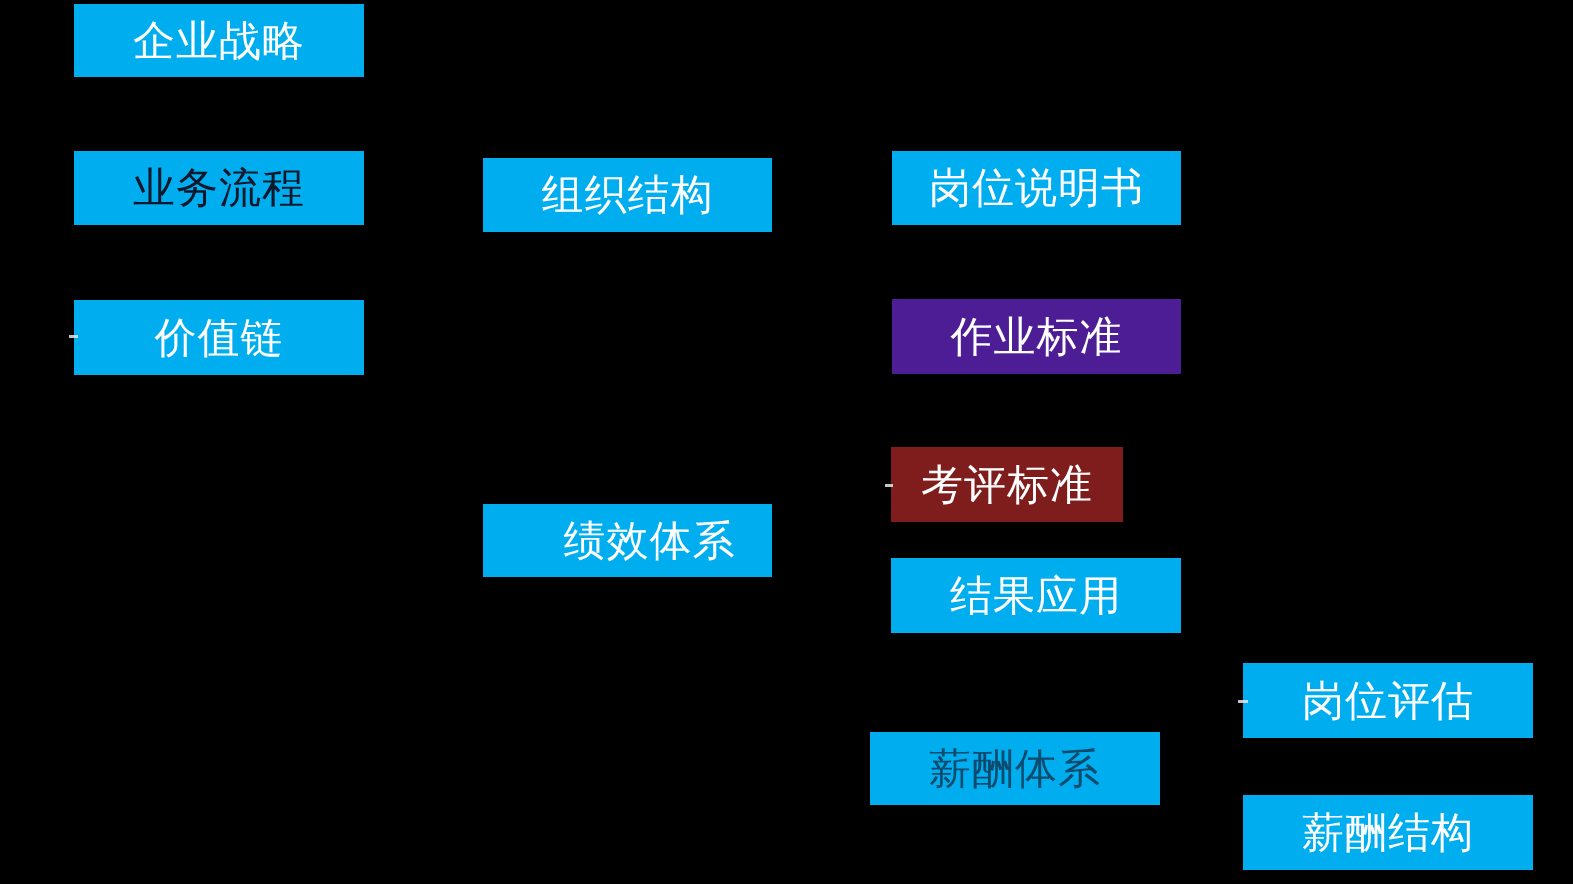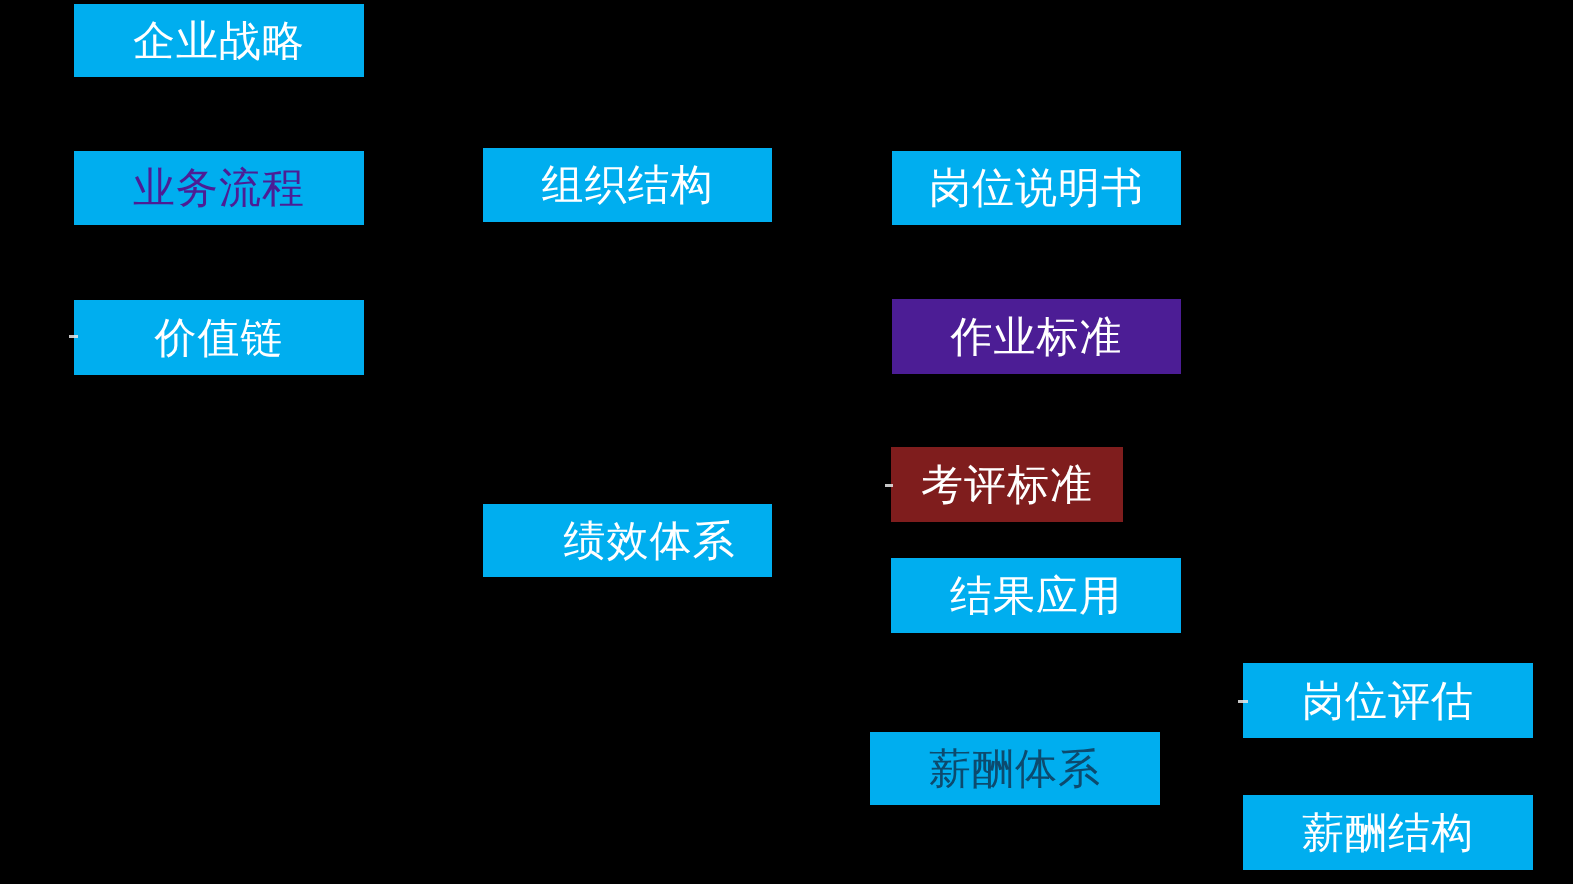--- a/index.html
+++ b/index.html
@@ -32,23 +32,23 @@
     height: 3px;
     background: #e8e8e8;
     opacity: 0.85;
   }
 </style>
 </head>
 <body>
 
 <div class="canvas" style="background: rgb(0, 0, 0);">
     <div class="node" style="left: 74px; top: 4px; width: 290px; height: 73px; background: rgb(0, 174, 239); color: rgb(255, 255, 255);">企业战略</div>
-    <div class="node" style="left: 74px; top: 151px; width: 290px; height: 74px; background: rgb(0, 174, 239); color: #4c1d95;">业务流程</div>
+    <div class="node" style="left: 74px; top: 151px; width: 290px; height: 74px; background: rgb(0, 174, 239); color: #0f172a;">业务流程</div>
     <div class="node" style="left: 74px; top: 300px; width: 290px; height: 75px; background: rgb(0, 174, 239); color: rgb(255, 255, 255);">价值链</div>
-    <div class="node" style="left: 483px; top: 148px; width: 289px; height: 74px; background: rgb(0, 174, 239); color: rgb(255, 255, 255);">组织结构</div>
+    <div class="node" style="left: 483px; top: 158px; width: 289px; height: 74px; background: rgb(0, 174, 239); color: rgb(255, 255, 255);">组织结构</div>
     <div class="node" style="left: 483px; top: 504px; width: 289px; height: 73px; background: rgb(0, 174, 239); color: rgb(255, 255, 255); padding-left: 44px;">绩效体系</div>
     <div class="node" style="left: 892px; top: 151px; width: 289px; height: 74px; background: rgb(0, 174, 239); color: rgb(255, 255, 255);">岗位说明书</div>
     <div class="node" style="left: 892px; top: 299px; width: 289px; height: 75px; background: #4c1d95; color: rgb(255, 255, 255);">作业标准</div>
     <div class="node" style="left: 891px; top: 447px; width: 232px; height: 75px; background: #7f1d1d; color: rgb(255, 255, 255);">考评标准</div>
     <div class="node" style="left: 891px; top: 558px; width: 290px; height: 75px; background: rgb(0, 174, 239); color: rgb(255, 255, 255);">结果应用</div>
     <div class="node" style="left: 870px; top: 732px; width: 290px; height: 73px; background: rgb(0, 174, 239); color: #0c4a6e;">薪酬体系</div>
     <div class="node" style="left: 1243px; top: 663px; width: 290px; height: 75px; background: rgb(0, 174, 239); color: rgb(255, 255, 255);">岗位评估</div>
     <div class="node" style="left: 1243px; top: 795px; width: 290px; height: 75px; background: rgb(0, 174, 239); color: rgb(255, 255, 255);">薪酬结构</div>
     <div class="stub" style="left: 69px; top: 335px; width: 9px;"></div>
     <div class="stub" style="left: 885px; top: 484px; width: 8px;"></div>

